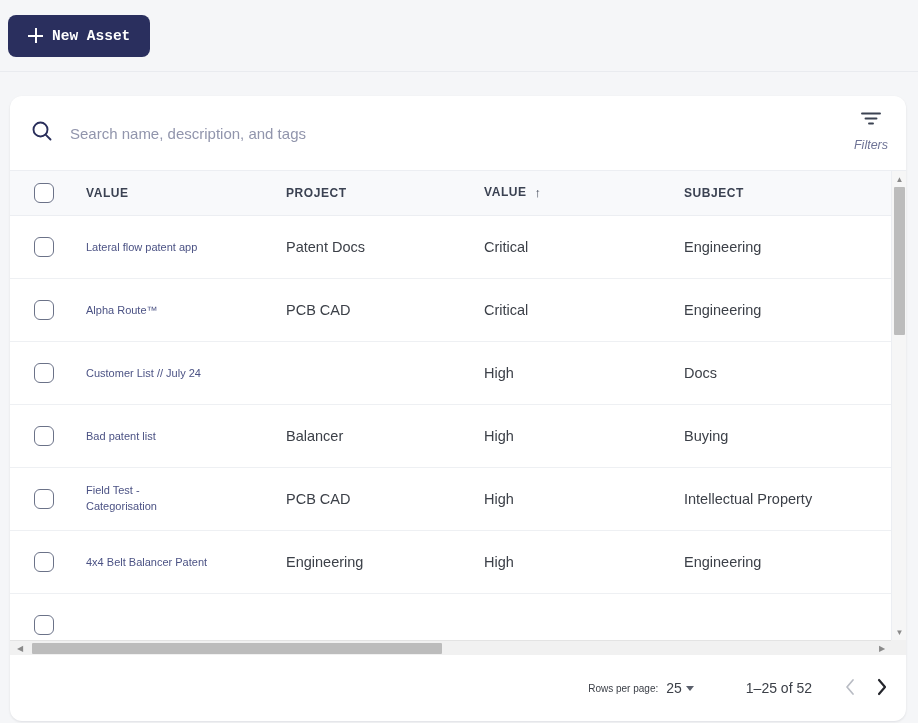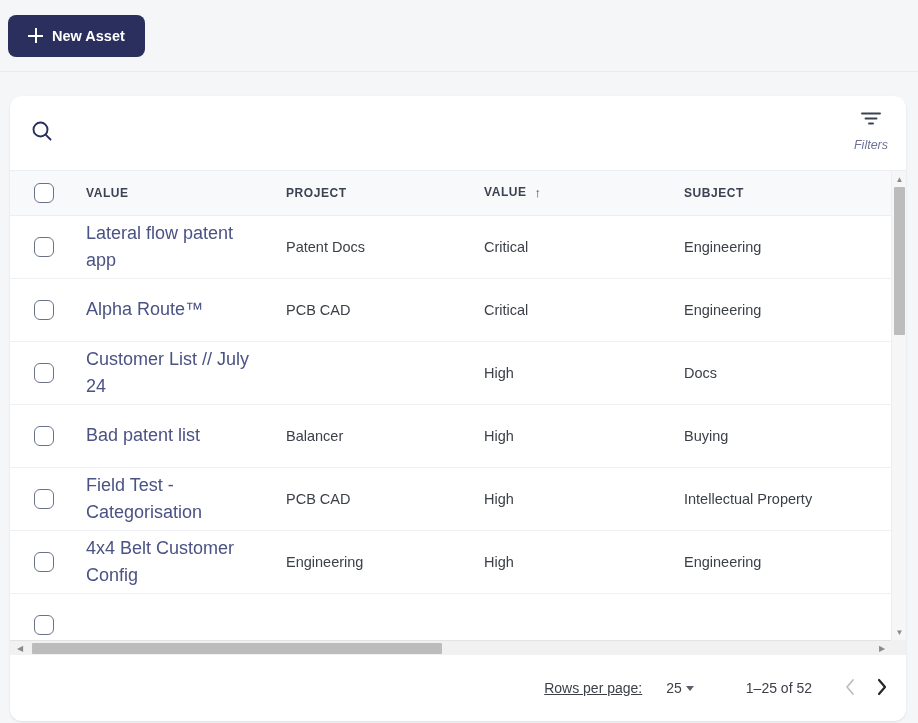--- a/index.html
+++ b/index.html
@@ -40,21 +40,21 @@
   .new-asset-button {
     display: flex;
     align-items: center;
     gap: 9px;
     background: #2a2f5e;
     color: #ffffff;
     border: none;
     border-radius: 8px;
     height: 42px;
     padding: 0 20px;
-    font-family: Liberation Sans, sans-serif;
+    font-family: Liberation Mono, monospace;
     font-size: 14.5px;
     font-weight: bold;
     cursor: pointer;
     white-space: nowrap;
   }
 
   .plus-icon {
     display: inline-flex;
     width: 15px;
     height: 15px;
@@ -193,21 +193,21 @@
     color: #3c4048;
     border-bottom: 1px solid #eef0f3;
     vertical-align: middle;
   }
   table.assets-table tbody td.check-col { padding-left: 24px; }
 
   .asset-link {
     color: #4b5284;
     text-decoration: none;
     cursor: pointer;
-    font-size: 18px;
+    font-size: 11px;
     line-height: 1.45;
     display: inline-block;
   }
 
   .checkbox {
     width: 20px;
     height: 20px;
     border: 1.6px solid #6b7288;
     border-radius: 6px;
     background: #ffffff;
@@ -274,24 +274,23 @@
     flex: 0 0 auto;
     height: 66px;
     display: flex;
     align-items: center;
     justify-content: flex-end;
     gap: 0;
     padding-right: 8px;
   }
 
   .rows-per-page-label {
-    font-size: 14px;
+    font-size: 10px;
     color: #3c4048;
-    margin-right: 20px;
-    text-decoration: underline;
+    margin-right: 4px;
   }
 
   .rows-select {
     display: flex;
     align-items: center;
     gap: 4px;
     cursor: pointer;
     background: transparent;
     border: none;
     font-family: "Liberation Sans", sans-serif;
@@ -340,20 +339,21 @@
   <div class="assets-card">
 
     <div class="search-row">
       <div class="search-box">
         <span class="search-icon">
           <svg width="24" height="24" viewBox="0 0 24 24" fill="none">
             <circle cx="10.5" cy="10.5" r="7" stroke="#2a2f5b" stroke-width="1.9"></circle>
             <line x1="15.6" y1="15.6" x2="20.5" y2="20.5" stroke="#2a2f5b" stroke-width="1.9" stroke-linecap="round"></line>
           </svg>
         </span>
+        <input class="search-input" type="text" placeholder="Search name, description, and tags" style="">
       </div>
 
       <button class="filters-button">
         <span class="filter-icon">
           <svg width="22" height="17" viewBox="0 0 22 17" fill="none">
             <line x1="2" y1="3.5" x2="20" y2="3.5" stroke="#3b4252" stroke-width="1.9" stroke-linecap="round"></line>
             <line x1="5.5" y1="8.5" x2="16.5" y2="8.5" stroke="#3b4252" stroke-width="1.9" stroke-linecap="round"></line>
             <line x1="9" y1="13.5" x2="13" y2="13.5" stroke="#3b4252" stroke-width="1.9" stroke-linecap="round"></line>
           </svg>
         </span>
@@ -460,21 +460,21 @@
               <td>High</td>
               <td>Intellectual Property</td>
               <td>Form</td>
             </tr>
 
             <tr>
               <td class="check-col">
                 <span class="checkbox"></span>
               </td>
               <td>
-                <a class="asset-link">4x4 Belt Customer Config</a>
+                <a class="asset-link">4x4 Belt Balancer Patent</a>
               </td>
               <td>Engineering</td>
               <td>High</td>
               <td>Engineering</td>
               <td></td>
             </tr>
 
             <tr>
               <td class="check-col">
                 <span class="checkbox"></span>

